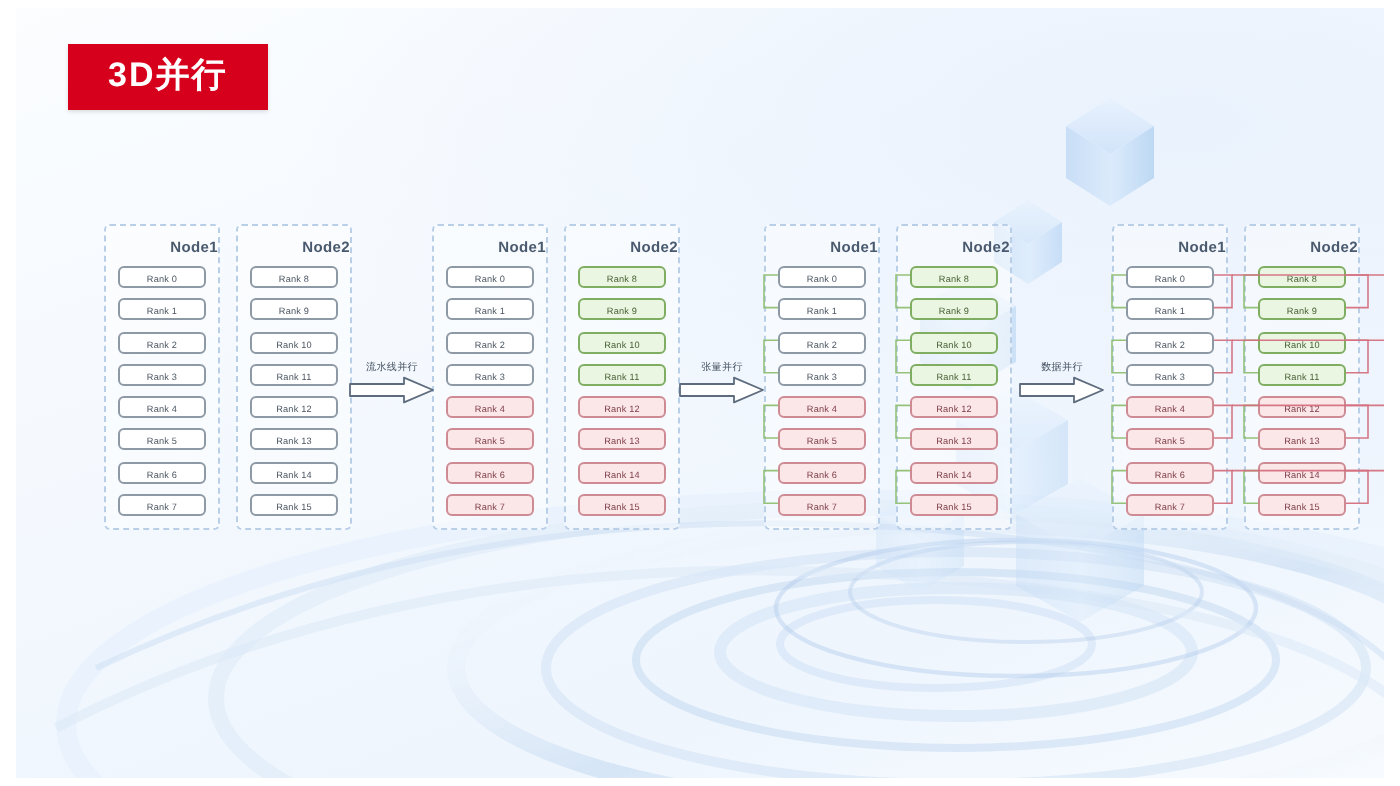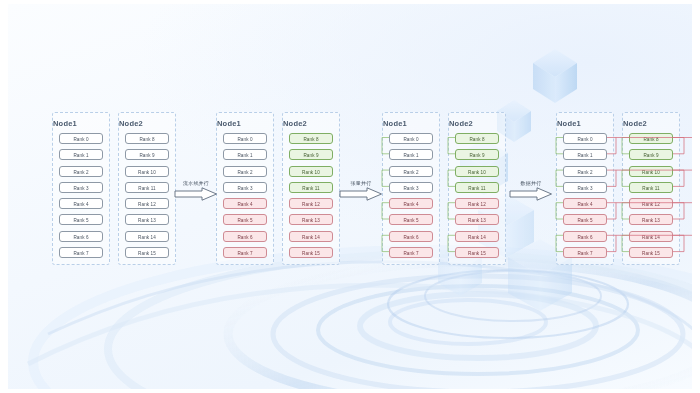--- a/index.html
+++ b/index.html
@@ -29,21 +29,21 @@
   .node{
     position:absolute;top:0;
     width:58px;
     border:1px dashed #b9cfe8;
     border-radius:3px;
     background:rgba(255,255,255,.45);
     padding:4px 0 6px 0;
     box-sizing:border-box;
   }
   .node-title{
-    text-align:left;font-size:7.5px;color:#4a5a6e;font-weight:bold;
+    text-align:right;font-size:7.5px;color:#4a5a6e;font-weight:bold;
     margin:2px 0 5px 0;letter-spacing:.2px;
   }
   .rank{
     width:44px;height:11px;margin:0 auto 5.3px auto;
     border-radius:3px;
     font-size:4.6px;line-height:11px;text-align:center;
     box-sizing:border-box;
     letter-spacing:.1px;
     position:relative;
   }
@@ -130,20 +130,23 @@
         <polygon points="64,18 32,36 32,72 64,54" fill="url(#cubeR)"></polygon>
       </g>
       <g transform="translate(430,240)" opacity=".35">
         <polygon points="0,13 22,0 44,13 22,26" fill="url(#cubeTop)"></polygon>
         <polygon points="0,13 22,26 22,52 0,39" fill="url(#cubeL)"></polygon>
         <polygon points="44,13 22,26 22,52 44,39" fill="url(#cubeR)"></polygon>
       </g>
     </g>
   </svg>
 
+  <div id="badge">
+    <span>3D并行</span>
+  </div>
 
   <div id="groups-host">
       <div class="group" style="left: 44px;">
         <div class="node" style="left: 0px;">
           <div class="node-title">Node1</div>
           <div class="rank gray">Rank 0</div>
           <div class="rank gray">Rank 1</div>
           <div class="rank gray">Rank 2</div>
           <div class="rank gray">Rank 3</div>
           <div class="rank gray">Rank 4</div>

